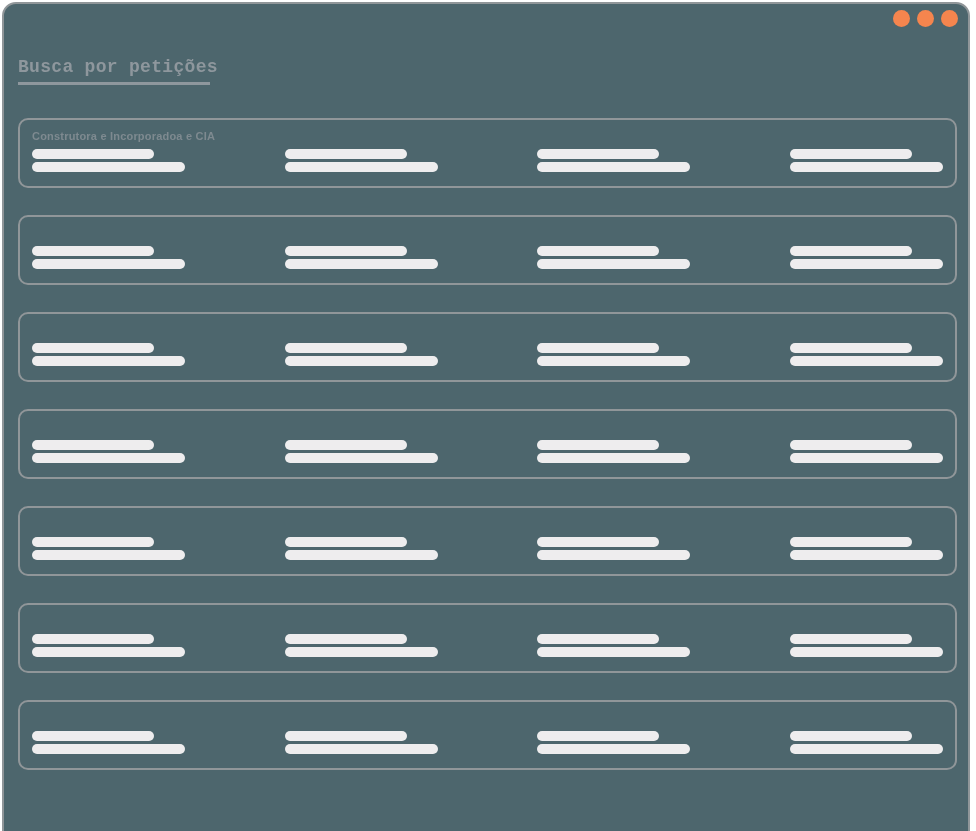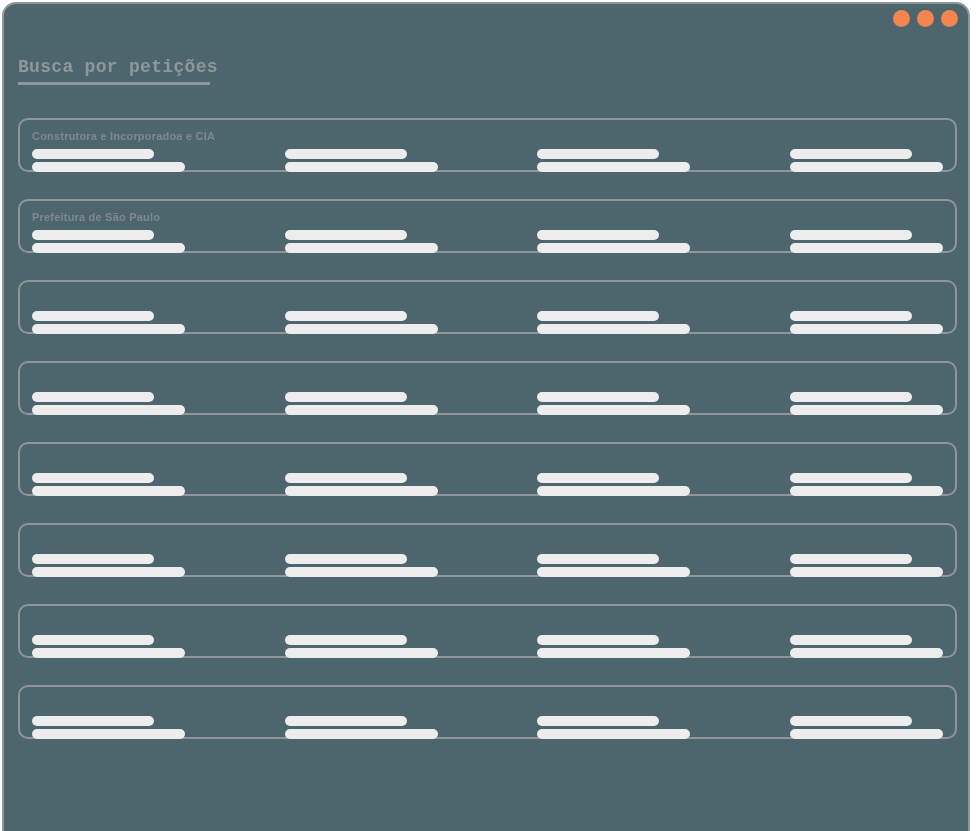--- a/index.html
+++ b/index.html
@@ -60,21 +60,21 @@
     background: #8E979D;
   }
   .cards {
     position: absolute;
     left: 14px;
     top: 114px;
     width: 939px;
   }
   .card {
     box-sizing: border-box;
-    height: 54px;
+    height: 70px;
     border: 2px solid #909699;
     border-radius: 10px;
     margin-bottom: 27px;
     position: relative;
     cursor: pointer;
   }
   .card-label {
     position: absolute;
     top: 10px;
     left: 12px;
@@ -133,41 +133,20 @@
         <div class="bar bar-top"></div>
         <div class="bar bar-bottom"></div>
       </div>
       <div class="bar-col">
         <div class="bar bar-top"></div>
         <div class="bar bar-bottom"></div>
       </div>
     </div>
   </div>
 
-  <div class="card">
-    <div class="card-label">Prefeitura de São Paulo</div>
-    <div class="card-bars">
-      <div class="bar-col">
-        <div class="bar bar-top"></div>
-        <div class="bar bar-bottom"></div>
-      </div>
-      <div class="bar-col">
-        <div class="bar bar-top"></div>
-        <div class="bar bar-bottom"></div>
-      </div>
-      <div class="bar-col">
-        <div class="bar bar-top"></div>
-        <div class="bar bar-bottom"></div>
-      </div>
-      <div class="bar-col">
-        <div class="bar bar-top"></div>
-        <div class="bar bar-bottom"></div>
-      </div>
-    </div>
-  </div>
 
   <div class="card">
 
     <div class="card-bars">
       <div class="bar-col">
         <div class="bar bar-top"></div>
         <div class="bar bar-bottom"></div>
       </div>
       <div class="bar-col">
         <div class="bar bar-top"></div>

